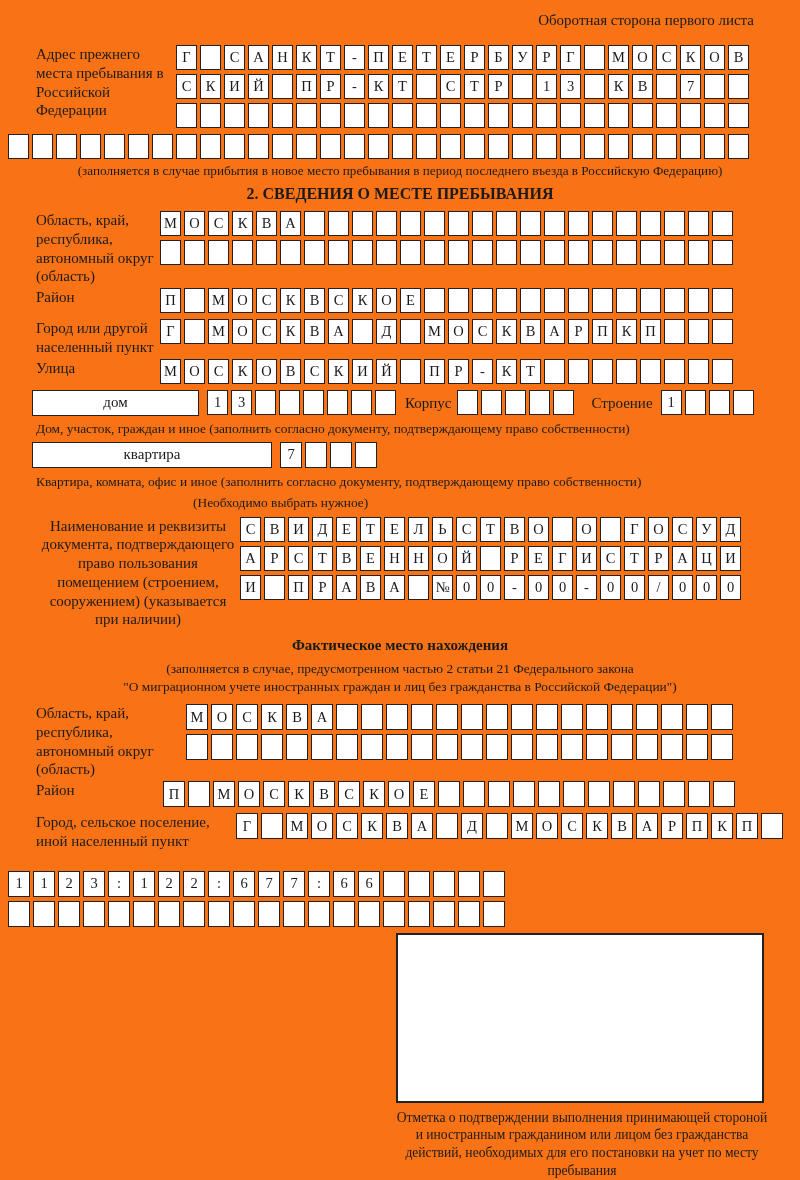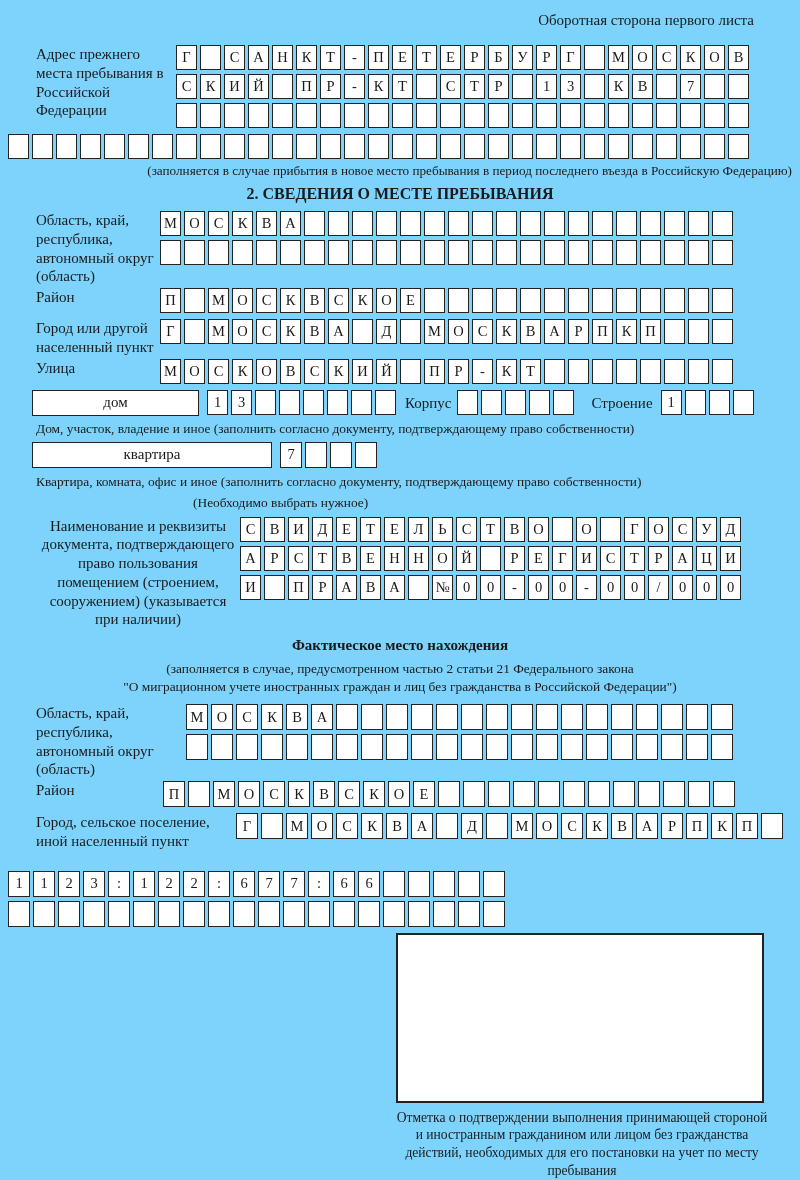--- a/index.html
+++ b/index.html
@@ -1,34 +1,34 @@
 <!DOCTYPE html>
 <html lang="ru"><head>
 <meta charset="utf-8">
 <style>
   html,body{margin:0;padding:0;background:#fff;}
   .page{
     position:relative; width:800px; height:1180px; overflow:hidden;
     font-family:"Liberation Serif","DejaVu Serif",serif; color:#1a1a1a;
-    box-sizing:border-box; padding:12px 8px 0 8px; background:#7dd3fc;
+    box-sizing:border-box; padding:12px 8px 0 8px; background:#f97316;
   }
   .hdr{ text-align:right; font-size:15px; padding-right:38px; margin-bottom:16px;}
   .f-row{ display:flex; align-items:flex-start; margin-bottom:2px;}
   .lbl{ font-size:15px; line-height:1.25; padding-left:28px; box-sizing:border-box; flex:none;}
   .w168{ width:168px;} .w152{ width:152px;} .w232{ width:232px;text-align:center;}
   .w178{ width:178px;} .w155{ width:155px;} .w228{ width:228px;}
   .cellrows{ display:flex; flex-direction:column;}
   .cells{ display:flex; margin-bottom:4px;}
   .cell{
     box-sizing:border-box; flex:none; width:21px; height:25px; margin-right:3px;
     border:1.6px solid #222; display:flex; align-items:center; justify-content:center;
     font-size:14.5px; background:#fff;
   }
   .cell.lg{ width:22px; height:26px;}
-  .caption{ font-size:13.2px; text-align:right; margin:1px 0 6px 0;}
+  .caption{ font-size:13.2px; text-align:center; margin:1px 0 6px 0;}
   .caption-left{ font-size:13.4px; text-align:left; padding-left:28px; margin:0 0 5px 0;}
   .sec-title{ text-align:center; font-weight:bold; font-size:16px; margin:4px 0 8px 0;}
   .fact-title{ text-align:center; font-weight:bold; font-size:15px; margin:8px 0 6px 0;}
   .fact-cap{ text-align:center; font-size:13.4px; line-height:1.35;}
   .bigrect{
     box-sizing:border-box; border:1.6px solid #222; height:26px; flex:none;
     display:flex; align-items:center; justify-content:center; font-size:15px; background:#fff;
   }
   .inline-lbl{ font-size:15px; line-height:26px; flex:none;}
   .chk{
@@ -343,21 +343,21 @@
     <div class="gap14"></div>
     <div class="inline-lbl">Строение</div>
     <div class="gap8"></div>
     <div class="cells">
         <span class="cell">1</span>
         <span class="cell"></span>
         <span class="cell"></span>
         <span class="cell"></span>
       </div>
   </div>
-  <div class="caption-left">Дом, участок, владение и иное (заполнить согласно документу, подтверждающему право собственности)</div>
+  <div class="caption-left">Дом, участок, граждан и иное (заполнить согласно документу, подтверждающему право собственности)</div>
 
   <div class="f-row" style="margin-left:24px;">
     <div class="bigrect" style="width:240px;">квартира</div>
     <div class="gap8"></div>
     <div class="cells">
         <span class="cell lg">7</span>
         <span class="cell lg"></span>
         <span class="cell lg"></span>
         <span class="cell lg"></span>
       </div>

